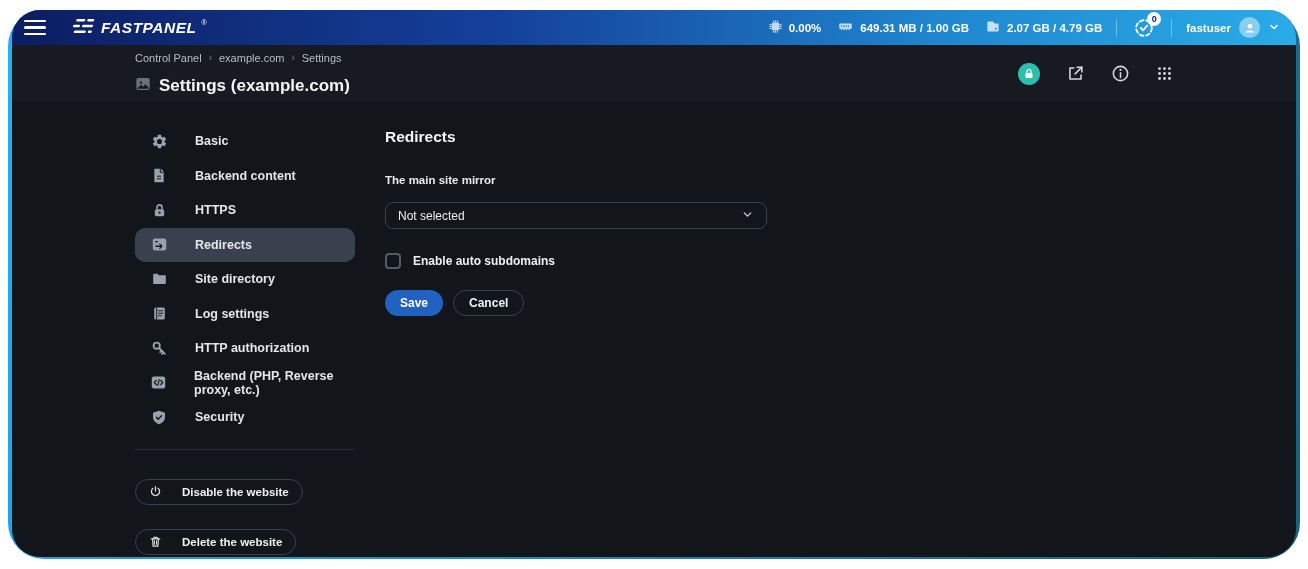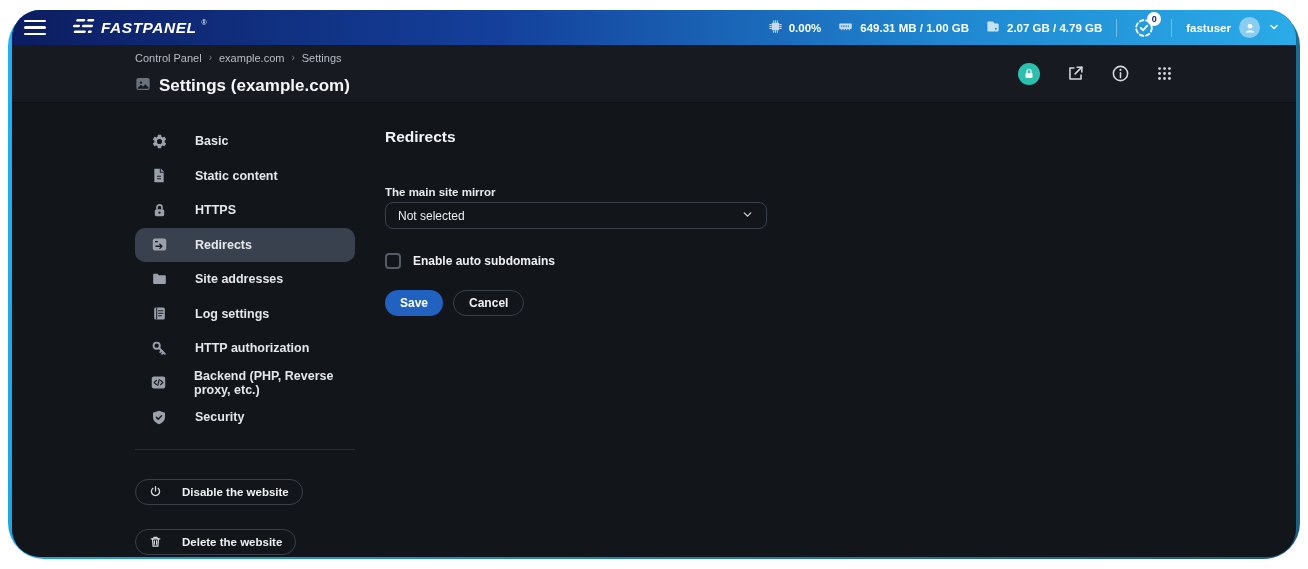--- a/index.html
+++ b/index.html
@@ -51,22 +51,22 @@
                color:#e4e7ea; font-size:12.5px; font-weight:600; cursor:pointer; }
   .side-item.active { background:#3a414e; }
   .side-item .ic { width:18px; height:18px; display:flex; align-items:center; justify-content:center; color:#9aa1ac; }
   .side-divider { height:1px; background:#2a2d35; margin:14px 0 16px 0; }
   .pill-btn { display:inline-flex; align-items:center; gap:20px; height:26px; padding:0 13px; border:1px solid #3a404b;
               border-radius:14px; color:#f0f2f4; font-size:11.5px; font-weight:700; cursor:pointer; background:transparent; margin-bottom:11px;margin-top:13px; }
   .pill-btn svg { color:#d6dade; }
 
   .main { width:382px; padding-top:4px; }
   .main-heading { color:#f3f5f7; font-size:15.5px; font-weight:700; }
-  .field-label { color:#e8ebee; font-size:11.5px; font-weight:700; margin-top:40px; }
-  .select { margin-top:4px; height:27px; border:1px solid #3b414c; border-radius:8px; display:flex; align-items:center;
+  .field-label { color:#e8ebee; font-size:11.5px; font-weight:700; margin-top:28px; }
+  .select { margin-top:16px; height:27px; border:1px solid #3b414c; border-radius:8px; display:flex; align-items:center;
             justify-content:space-between; padding:0 12px; color:#eceef0; font-size:12px; cursor:pointer; }
   .help-text { margin-top:13px; color:#8f97a3; font-size:11.5px; line-height:1.45; }
   .check-row { margin-top:24px; display:flex; align-items:center; gap:12px; cursor:pointer; }
   .checkbox { width:16px; height:16px; border:2px solid #565c66; border-radius:4px; background:transparent; }
   .check-label { color:#eef0f2; font-size:12px; font-weight:600; }
   .btn-row { margin-top:21px; display:flex; align-items:center; gap:10px; }
   .btn { height:26px; border-radius:14px; display:inline-flex; align-items:center; padding:0 15px; font-size:12px; font-weight:700; cursor:pointer; }
   .btn-primary { background:#2161c0; color:#fff; border:none; }
   .btn-ghost { background:transparent; color:#f0f2f4; border:1px solid #3a404b; }
 </style>
@@ -220,21 +220,21 @@
               <span>Basic</span>
             </div>
             <div class="side-item">
               <span class="ic">
                 <svg width="16" height="17" viewBox="0 0 24 24">
                   <path d="M5 2h10l4 4v16H5Z" fill="currentColor"></path>
                   <path d="M14 2v5h5" fill="none" stroke="#171a20" stroke-width="1.6"></path>
                   <path d="M9 13h6M9 17h6" stroke="#171a20" stroke-width="1.6"></path>
                 </svg>
               </span>
-              <span>Static content</span>
+              <span>Backend content</span>
             </div>
             <div class="side-item">
               <span class="ic">
                 <svg width="15" height="17" viewBox="0 0 24 24">
                   <rect x="4.5" y="10" width="15" height="11" rx="2.5" fill="currentColor"></rect>
                   <path d="M8 10V7a4 4 0 0 1 8 0v3" fill="none" stroke="currentColor" stroke-width="2.6"></path>
                   <circle cx="12" cy="15.5" r="1.8" fill="#171a20"></circle>
                 </svg>
               </span>
               <span>HTTPS</span>
@@ -248,21 +248,21 @@
                 </svg>
               </span>
               <span>Redirects</span>
             </div>
             <div class="side-item">
               <span class="ic">
                 <svg width="17" height="16" viewBox="0 0 24 24" fill="currentColor">
                   <path d="M2.5 5.5A1.5 1.5 0 0 1 4 4h5l2.2 2.5H20a1.5 1.5 0 0 1 1.5 1.5v10A1.5 1.5 0 0 1 20 19.5H4a1.5 1.5 0 0 1-1.5-1.5Z"></path>
                 </svg>
               </span>
-              <span>Site addresses</span>
+              <span>Site directory</span>
             </div>
             <div class="side-item">
               <span class="ic">
                 <svg width="15" height="17" viewBox="0 0 24 24">
                   <rect x="3.5" y="2.5" width="17" height="19" rx="2.5" fill="currentColor"></rect>
                   <path d="M7.5 2.5v19" stroke="#171a20" stroke-width="1.6"></path>
                   <path d="M10.5 7.5h7M10.5 11.5h7M10.5 15.5h4.5" stroke="#171a20" stroke-width="1.7" stroke-linecap="round"></path>
                 </svg>
               </span>
               <span>Log settings</span>

